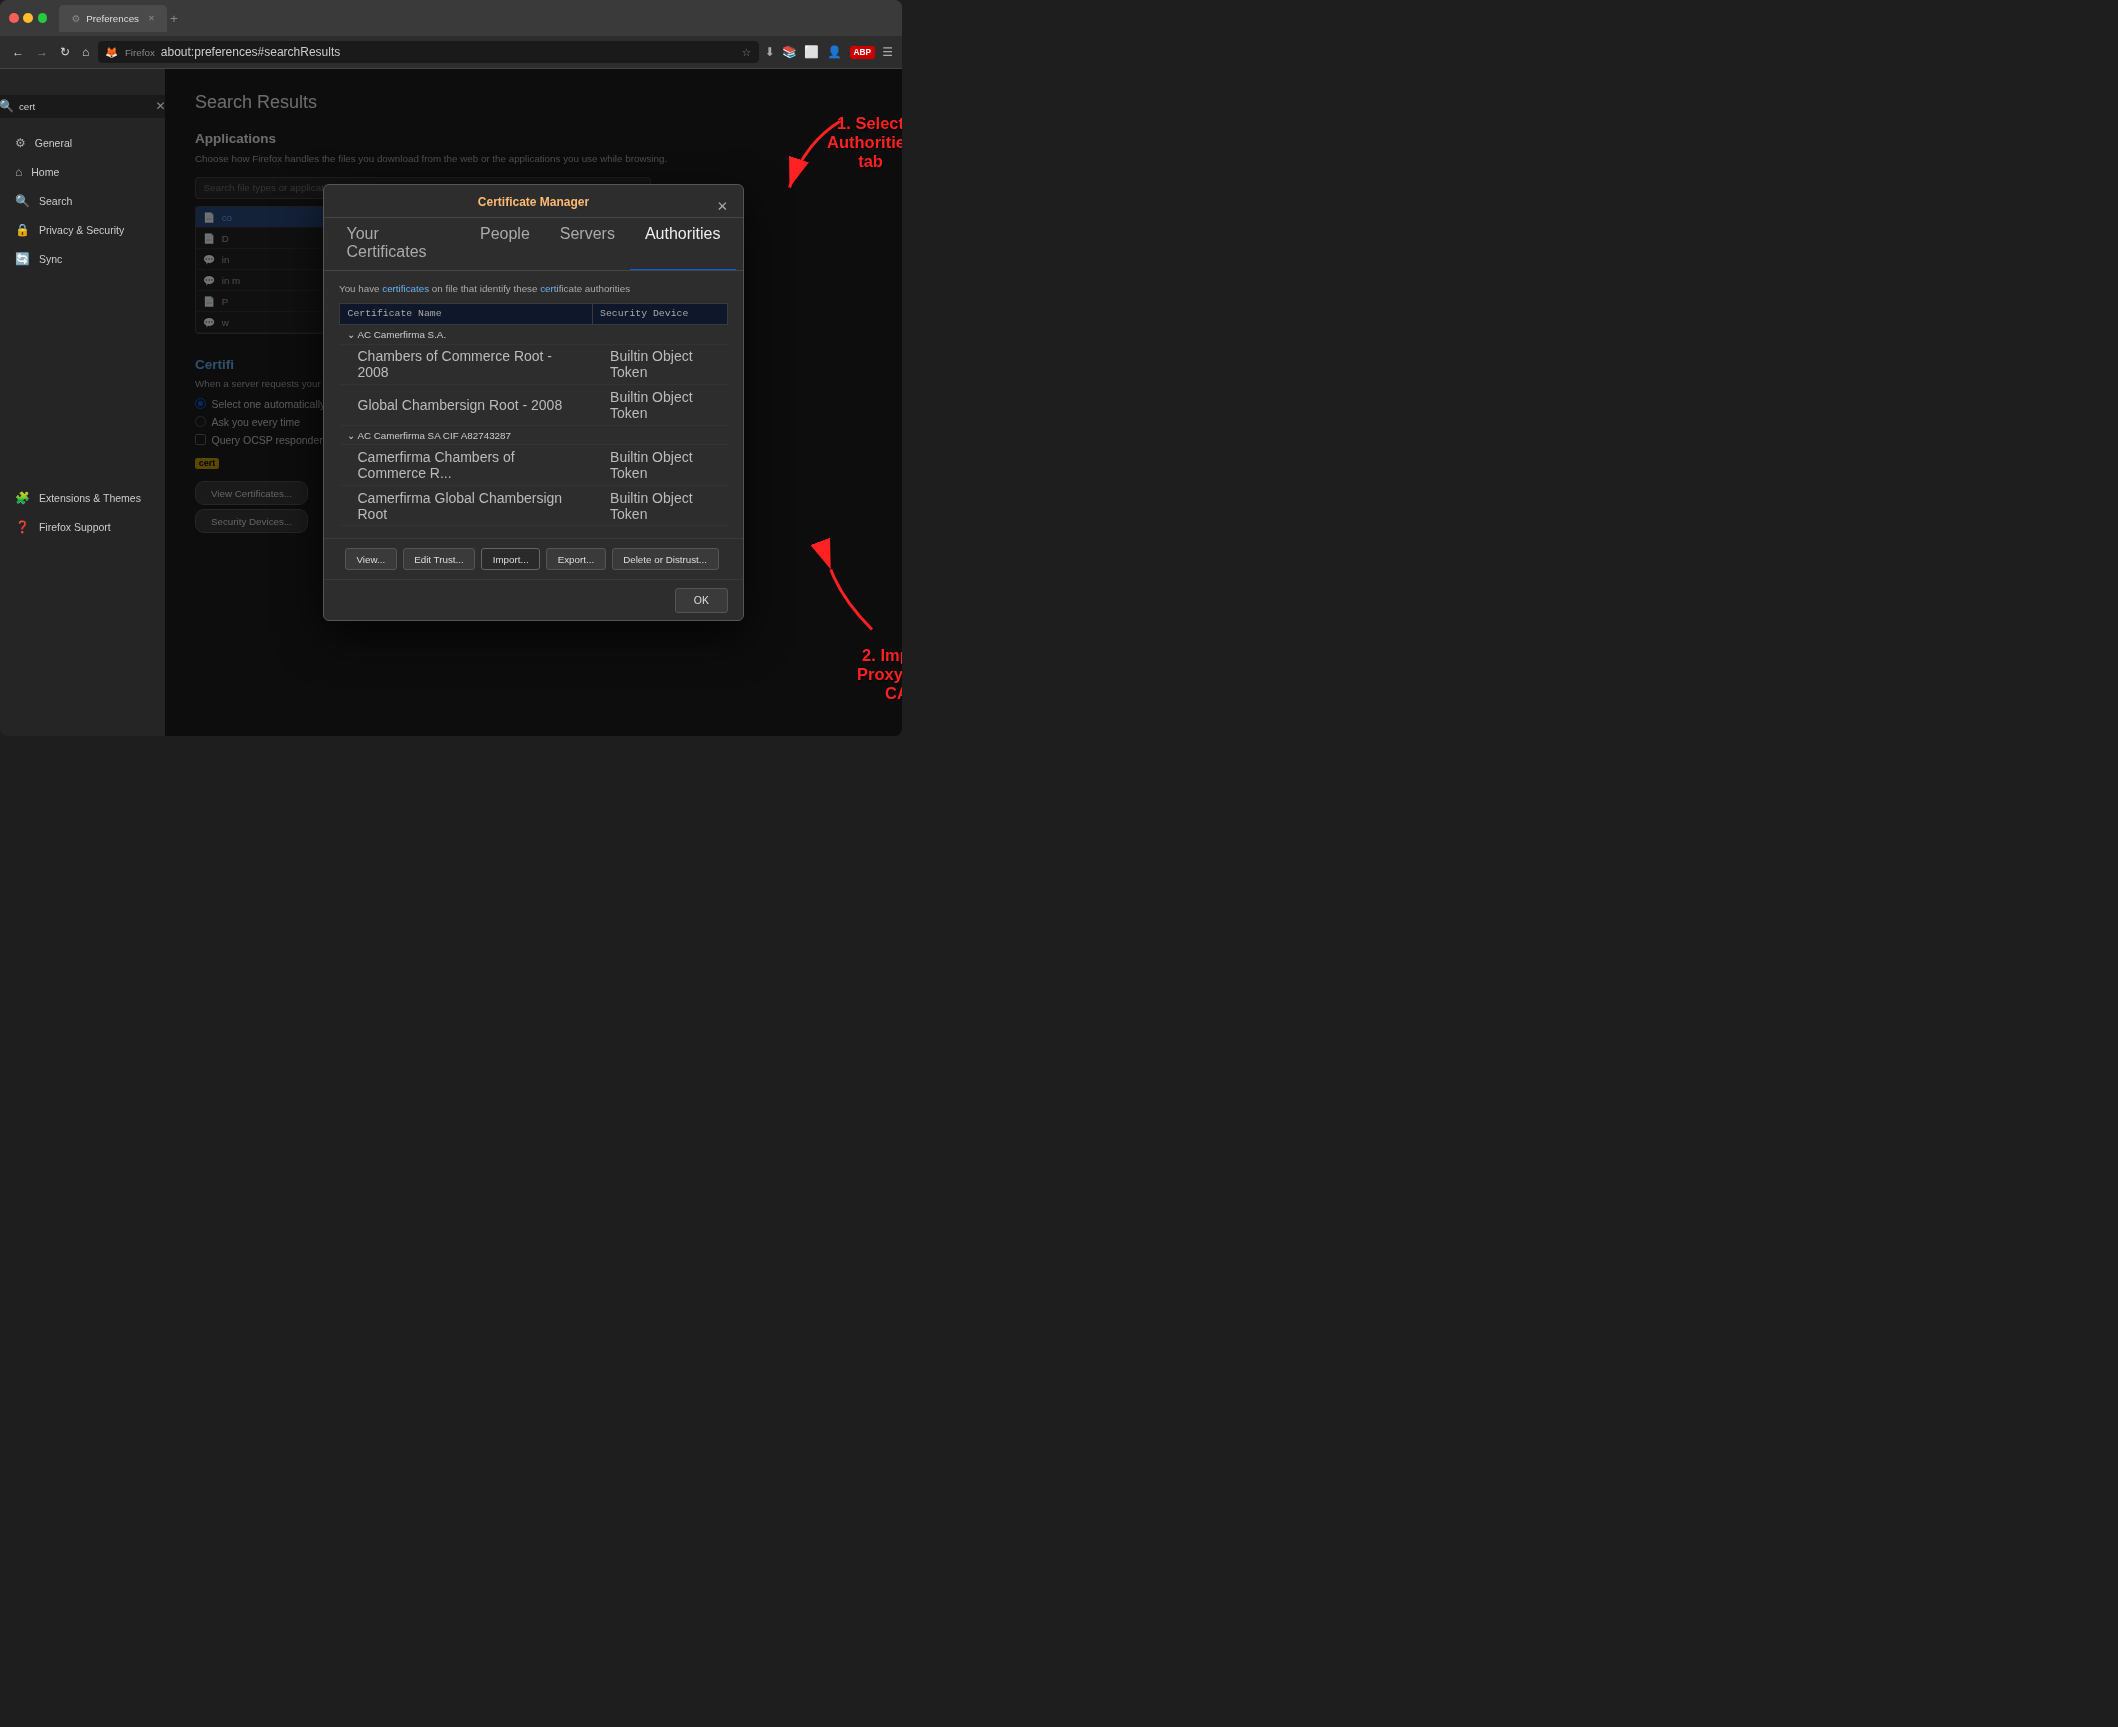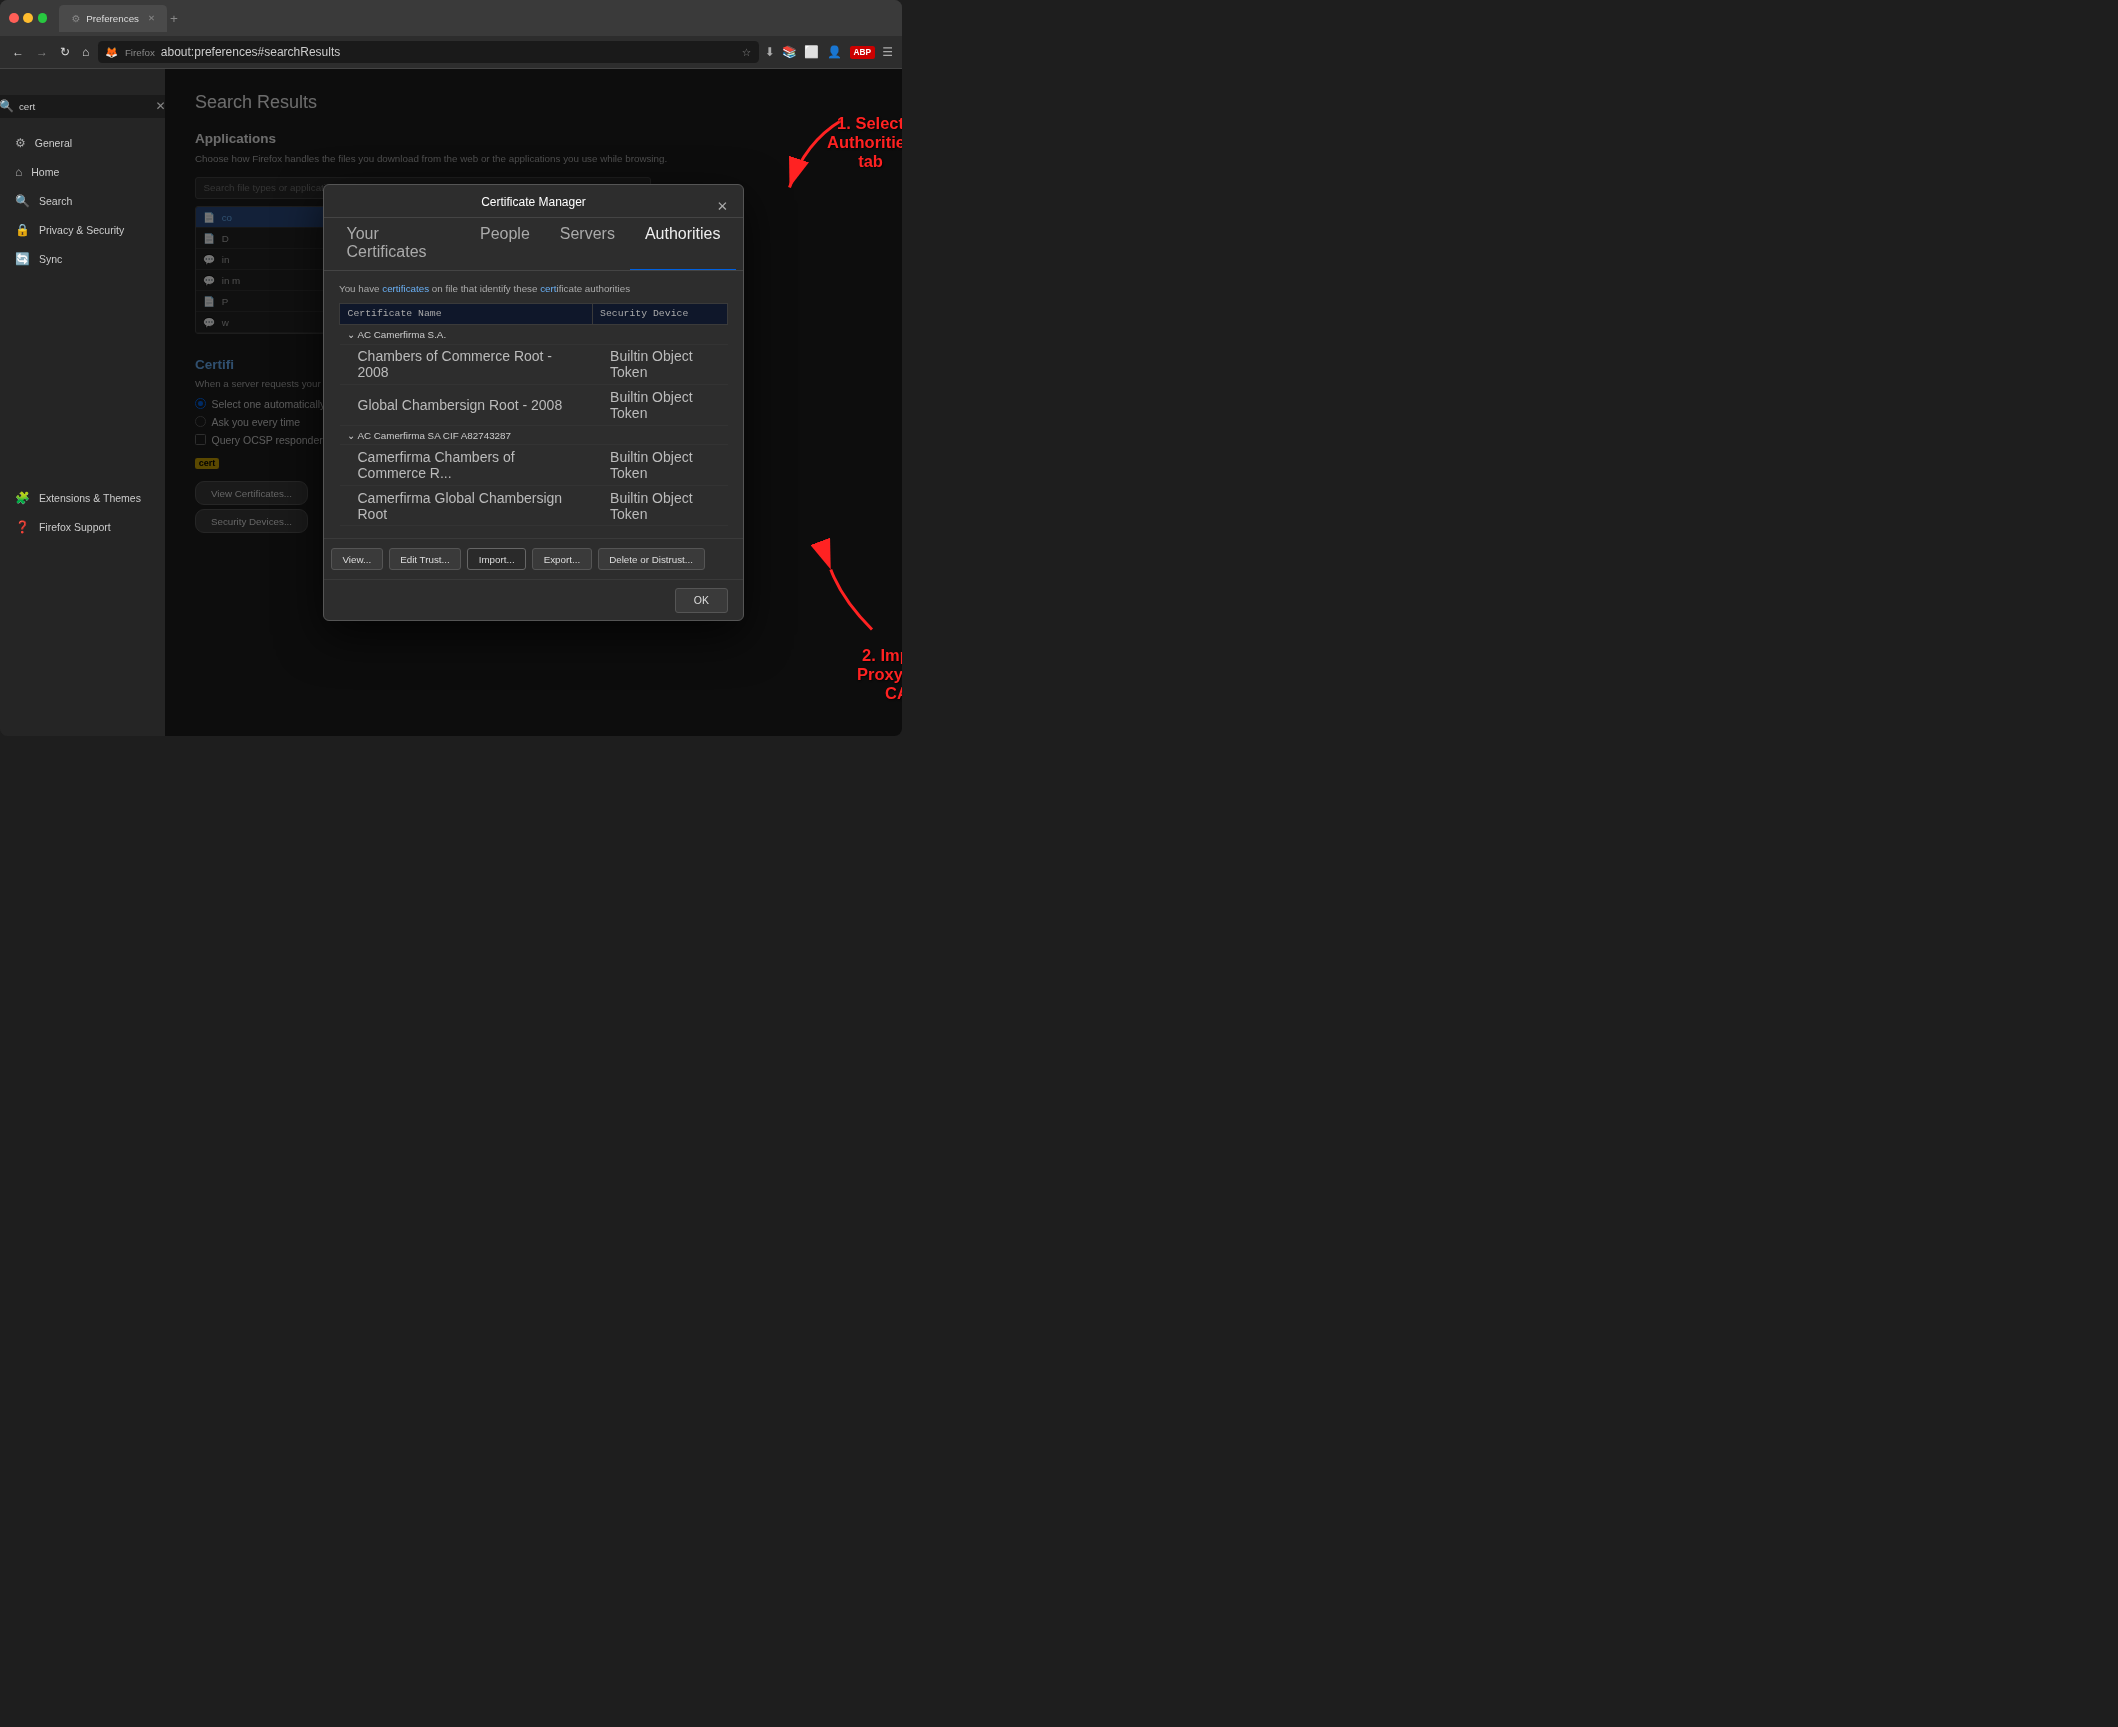--- a/index.html
+++ b/index.html
@@ -350,22 +350,22 @@
       display: flex;
       align-items: center;
       justify-content: space-between;
       padding: 10.5px 15px 0;
       border-bottom: 0.8px solid #444;
       padding-bottom: 0;
     }
 
     .modal-title {
       font-size: 12px;
-      color: #ffffff;
-      font-weight: 400;
+      color: #fdba74;
+      font-weight: 700;
       margin: 0 auto;
       padding-bottom: 7.5px;
     }
 
     .modal-close {
       color: #aaa;
       font-size: 13.5px;
       cursor: pointer;
       position: absolute;
       right: 15px;
@@ -431,21 +431,21 @@
 
     .cert-row-child td {
       padding-left: 18px;
       color: #bbb;
       font-size: 14px;
     }
 
     .modal-action-btns {
       display: flex;
       gap: 6px;
-      padding: 9px 7px;
+      padding: 9px 21px;
       border-top: 0.8px solid #3a3a3a;
     }
 
     .modal-btn {
       background: #3a3a3a;
       border: 0.8px solid #555;
       border-radius: 3px;
       color: #ddd;
       padding: 4.5px 10.5px;
       font-size: 9.8px;

